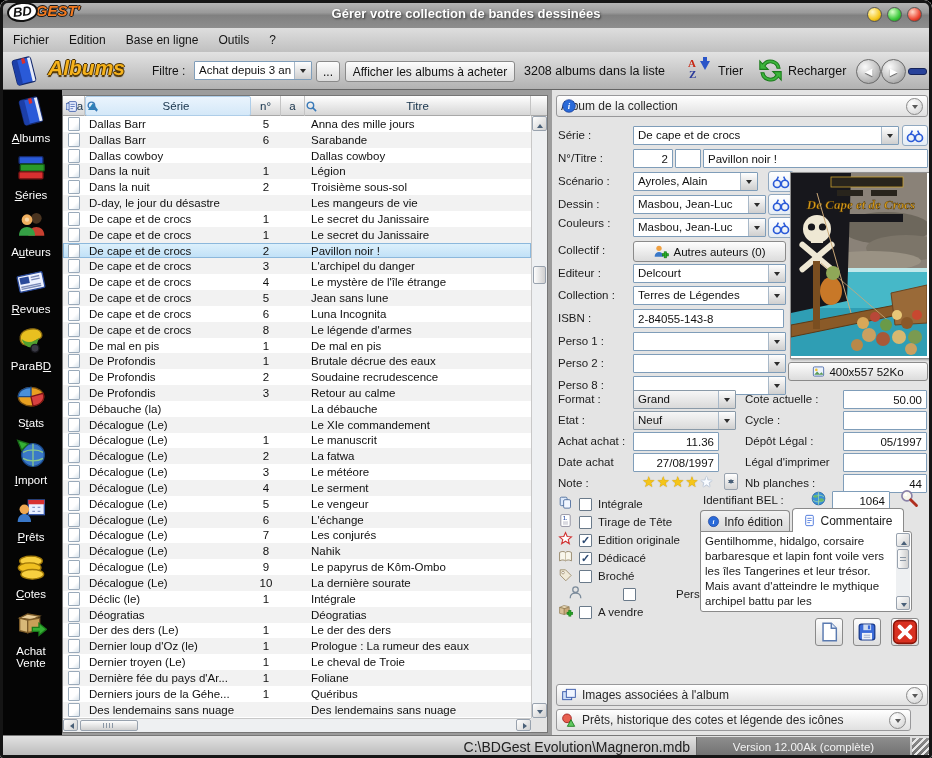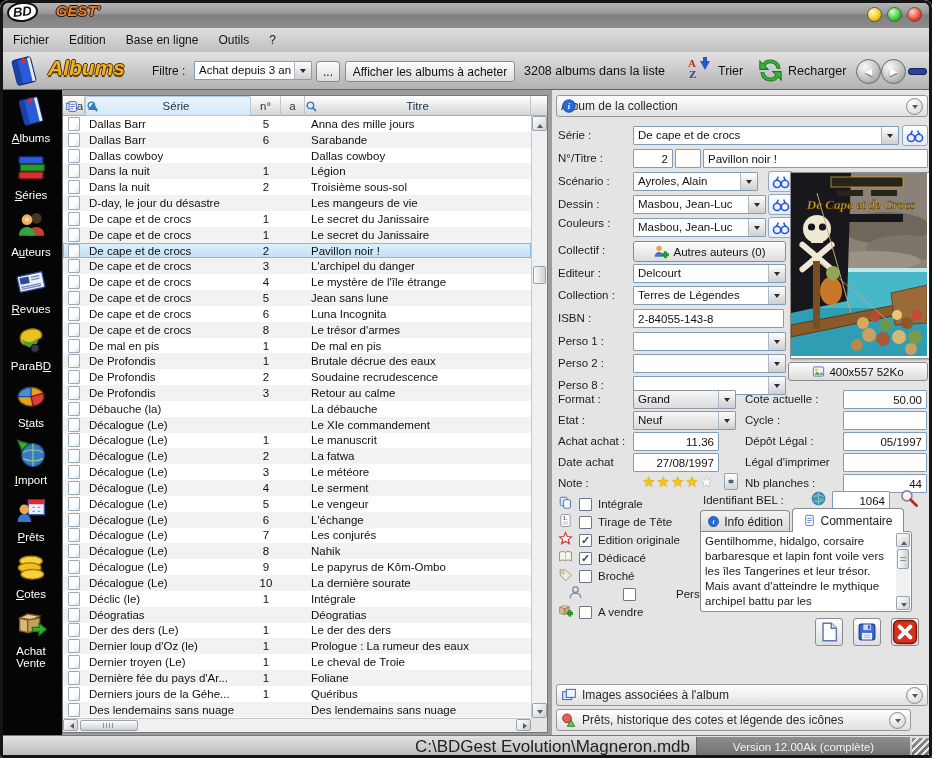--- a/index.html
+++ b/index.html
@@ -6,21 +6,21 @@
     font-family:"Liberation Sans",sans-serif;-webkit-font-smoothing:antialiased;}
   .win{position:absolute;inset:0;width:932px;height:758px;background:#9c9c9c;overflow:hidden;border-radius:8px 8px 3px 3px;}
   .frame{position:absolute;inset:0;border:3px solid #151515;border-radius:8px 8px 3px 3px;pointer-events:none;z-index:99;}
   
   .titlebar{position:absolute;left:0;top:0;width:932px;height:28px;
     background:linear-gradient(#bcbcbc,#9a9a9a 45%,#808080 55%,#8e8e8e);border-bottom:1px solid #6a6a6a;}
   .logo{position:absolute;left:7px;top:2px;white-space:nowrap;}
   .logo-bd{display:inline-block;background:#fff;border:2px solid #101010;border-radius:50%;
     padding:0 4px 1px 4px;font-weight:bold;font-style:italic;font-size:13px;color:#101010;transform:rotate(-6deg);}
   .logo-gest{display:inline-block;margin-left:-2px;color:#f47b20;font-weight:bold;font-style:italic;font-size:15px;
-    text-shadow:-1px 0 #1a1a1a,1px 0 #1a1a1a,0 -1px #1a1a1a,0 1px #1a1a1a;padding-left:20px;}
+    text-shadow:-1px 0 #1a1a1a,1px 0 #1a1a1a,0 -1px #1a1a1a,0 1px #1a1a1a;}
   .wtitle{position:absolute;left:0;right:0;top:6px;text-align:center;color:#fff;font-weight:bold;font-size:13px;
     text-shadow:1px 1px 2px #3a3a3a;}
   .winbtns{position:absolute;right:10px;top:7px;display:flex;gap:5px;}
   .wb{width:13px;height:13px;border-radius:50%;border:1px solid #555;}
   .wb.y{background:radial-gradient(circle at 35% 30%,#fff8c8,#f6c81e 60%,#a87c00);}
   .wb.g{background:radial-gradient(circle at 35% 30%,#d8ffc8,#3cc83c 60%,#1a7a1a);}
   .wb.r{background:radial-gradient(circle at 35% 30%,#ffd8c8,#ee4632 60%,#8a1808);}
   
   .menubar{position:absolute;left:0;top:28px;width:932px;height:24px;display:flex;align-items:center;gap:20px;
     padding-left:13px;background:linear-gradient(#dedede,#c0c0c0);box-sizing:border-box;}
@@ -147,37 +147,38 @@
   .cvsb .sb-up,.cvsb .sb-dn{width:14px;height:14px;}
   .cvsb .thumb{position:absolute;left:1px;top:16px;width:12px;height:20px;background:linear-gradient(90deg,#fdfdfd,#cfcfcf);
     border:1px solid #98a2ae;border-radius:2px;box-sizing:border-box;}
   .cvsb .thumb::after{content:"";position:absolute;left:2px;top:7px;width:6px;height:6px;
     background:repeating-linear-gradient(#8a96a4 0 1px,transparent 1px 3px);}
   .act{position:absolute;width:28px;height:28px;border:1px solid #8a8a8a;border-radius:3px;
     background:linear-gradient(#fdfdfd,#dedede);display:flex;align-items:center;justify-content:center;padding:0;cursor:pointer;}
   
   .statusbar{position:absolute;left:0;top:735px;width:932px;height:23px;background:linear-gradient(#e2e2e2,#b6b6b6);
     border-top:1px solid #787878;box-sizing:border-box;display:flex;align-items:center;}
-  .sb-path{position:absolute;right:242px;font-size:17px;color:#222;}
+  .sb-path{position:absolute;right:242px;font-size:14px;color:#222;}
   .sb-version{position:absolute;right:22px;width:213px;height:21px;background:linear-gradient(#8e8e8e,#6e6e6e);
     color:#f2f2f2;font-size:11.5px;display:flex;align-items:center;justify-content:center;border-left:1px solid #666;}
   .sb-grip{position:absolute;right:2px;top:2px;width:18px;height:19px;
     background:linear-gradient(#8e8e8e,#6e6e6e);overflow:hidden;}
   .sb-grip::after{content:"";position:absolute;inset:0;
     background:repeating-linear-gradient(135deg,transparent 0 3px,#e8e8e8 3px 5px);}
 </style>
 </head>
 <body>
 
 <div class="win">
 
   <div class="titlebar">
     <div class="logo">
       <span class="logo-bd">BD</span><span class="logo-gest">GEST'</span>
     </div>
+    <div class="wtitle">Gérer votre collection de bandes dessinées</div>
     <div class="winbtns">
       <span class="wb y"></span>
       <span class="wb g"></span>
       <span class="wb r"></span>
     </div>
   </div>
 
   <div class="menubar">
       <span class="menu-item">Fichier</span>
       <span class="menu-item">Edition</span>
@@ -471,21 +472,21 @@
           <span class="c-a"></span>
           <span class="c-titre">Luna Incognita</span>
         </div>
         <div class="trow alt">
           <span class="c-sta">
             <span class="stico"></span>
           </span>
           <span class="c-serie">De cape et de crocs</span>
           <span class="c-num">8</span>
           <span class="c-a"></span>
-          <span class="c-titre">Le trésor d'armes</span>
+          <span class="c-titre">Le légende d'armes</span>
         </div>
         <div class="trow">
           <span class="c-sta">
             <span class="stico"></span>
           </span>
           <span class="c-serie">De mal en pis</span>
           <span class="c-num">1</span>
           <span class="c-a"></span>
           <span class="c-titre">De mal en pis</span>
         </div>

